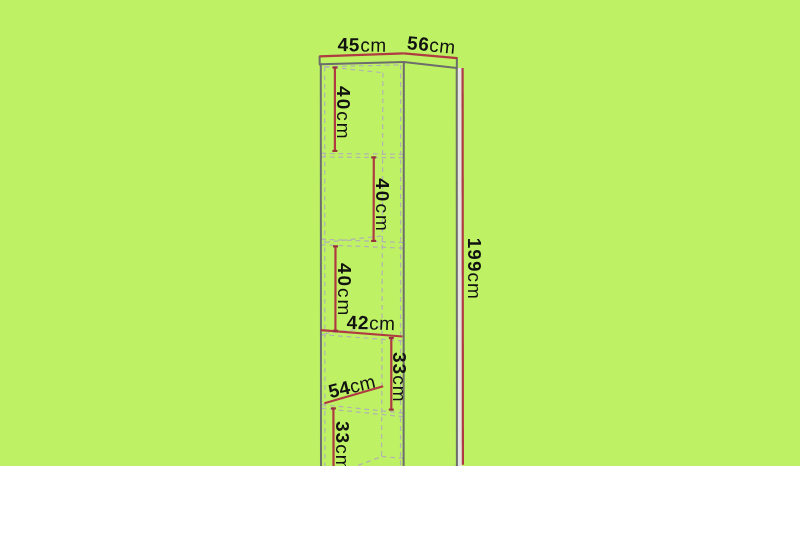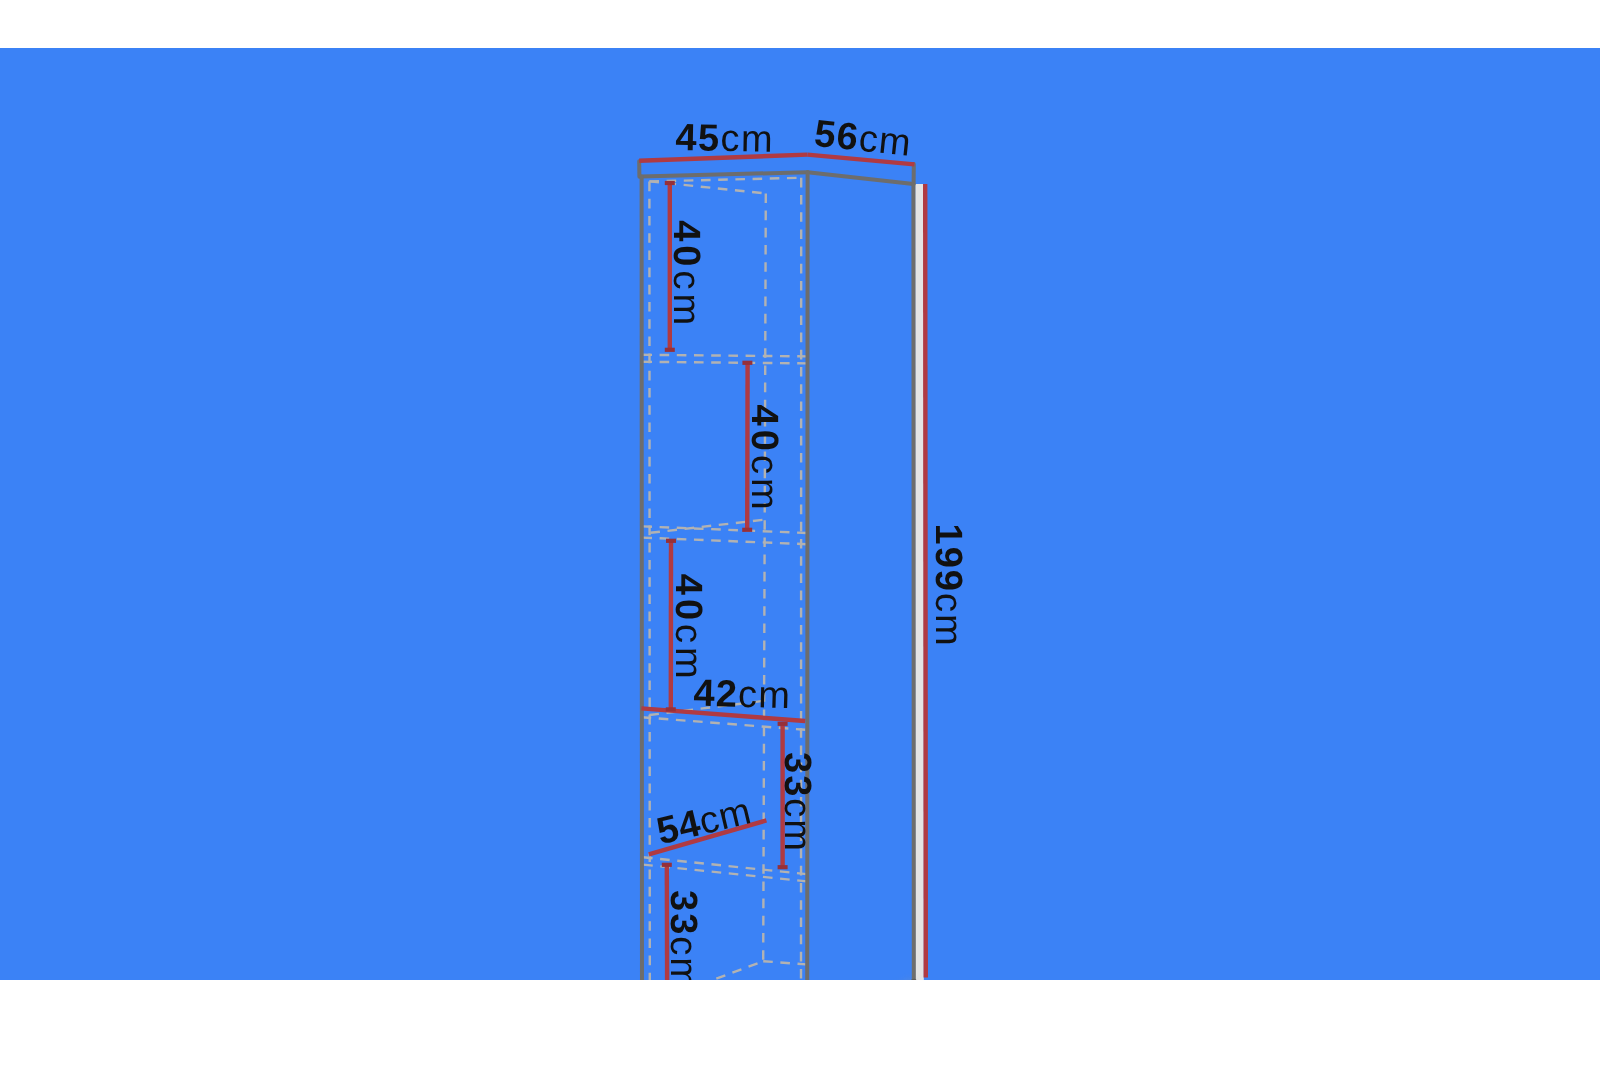--- a/index.html
+++ b/index.html
@@ -1,16 +1,16 @@
 <!DOCTYPE html>
 <html><head>
 <meta charset="utf-8">
 <style>
   html,body{margin:0;padding:0;background:#ffffff;}
-  .page{width:800px;height:466px;position:relative;background:#3b82f6;overflow:hidden;margin-top:24px;}
+  .page{width:800px;height:466px;position:relative;background:#bef264;overflow:hidden;}
   text{font-family:"Liberation Sans",sans-serif;fill:#111111;}
   .num{font-weight:bold;}
   .unit{font-weight:normal;}
 </style>
 </head>
 <body>
 <div class="page">
 <svg width="800" height="533" viewBox="0 0 800 533" xmlns="http://www.w3.org/2000/svg">
   <defs>
     <filter id="soft" x="-40%" y="-40%" width="180%" height="180%">

